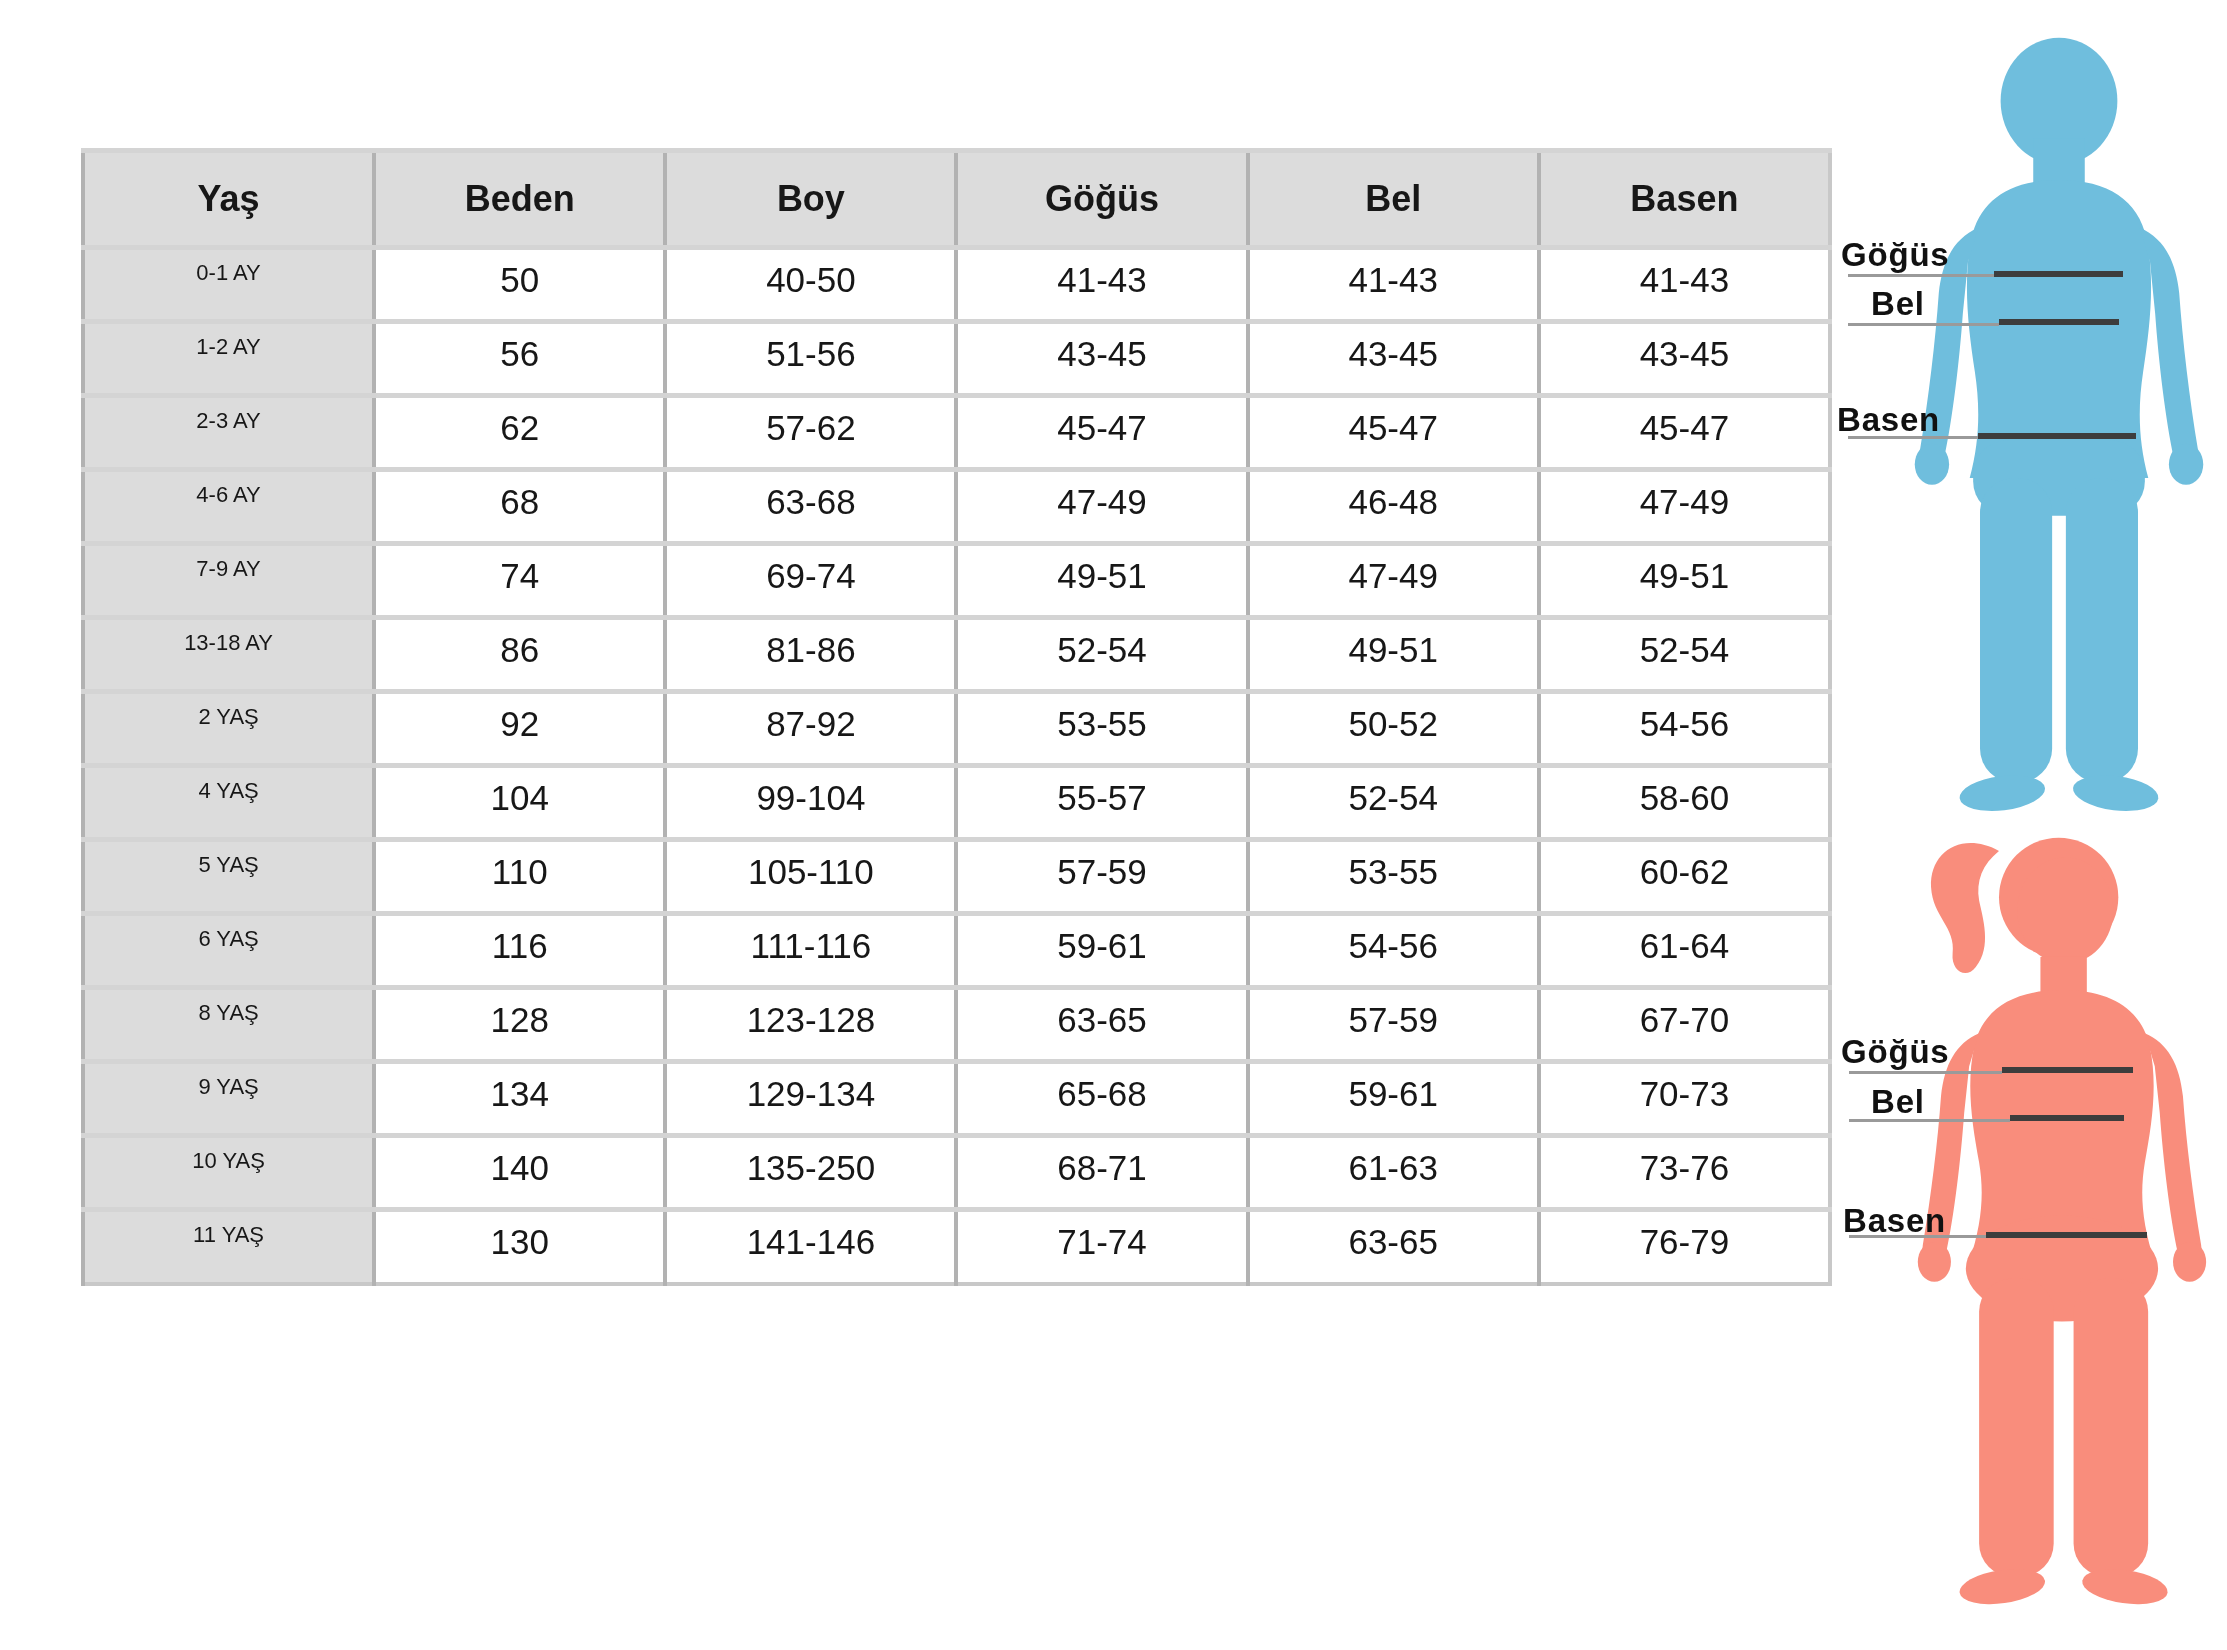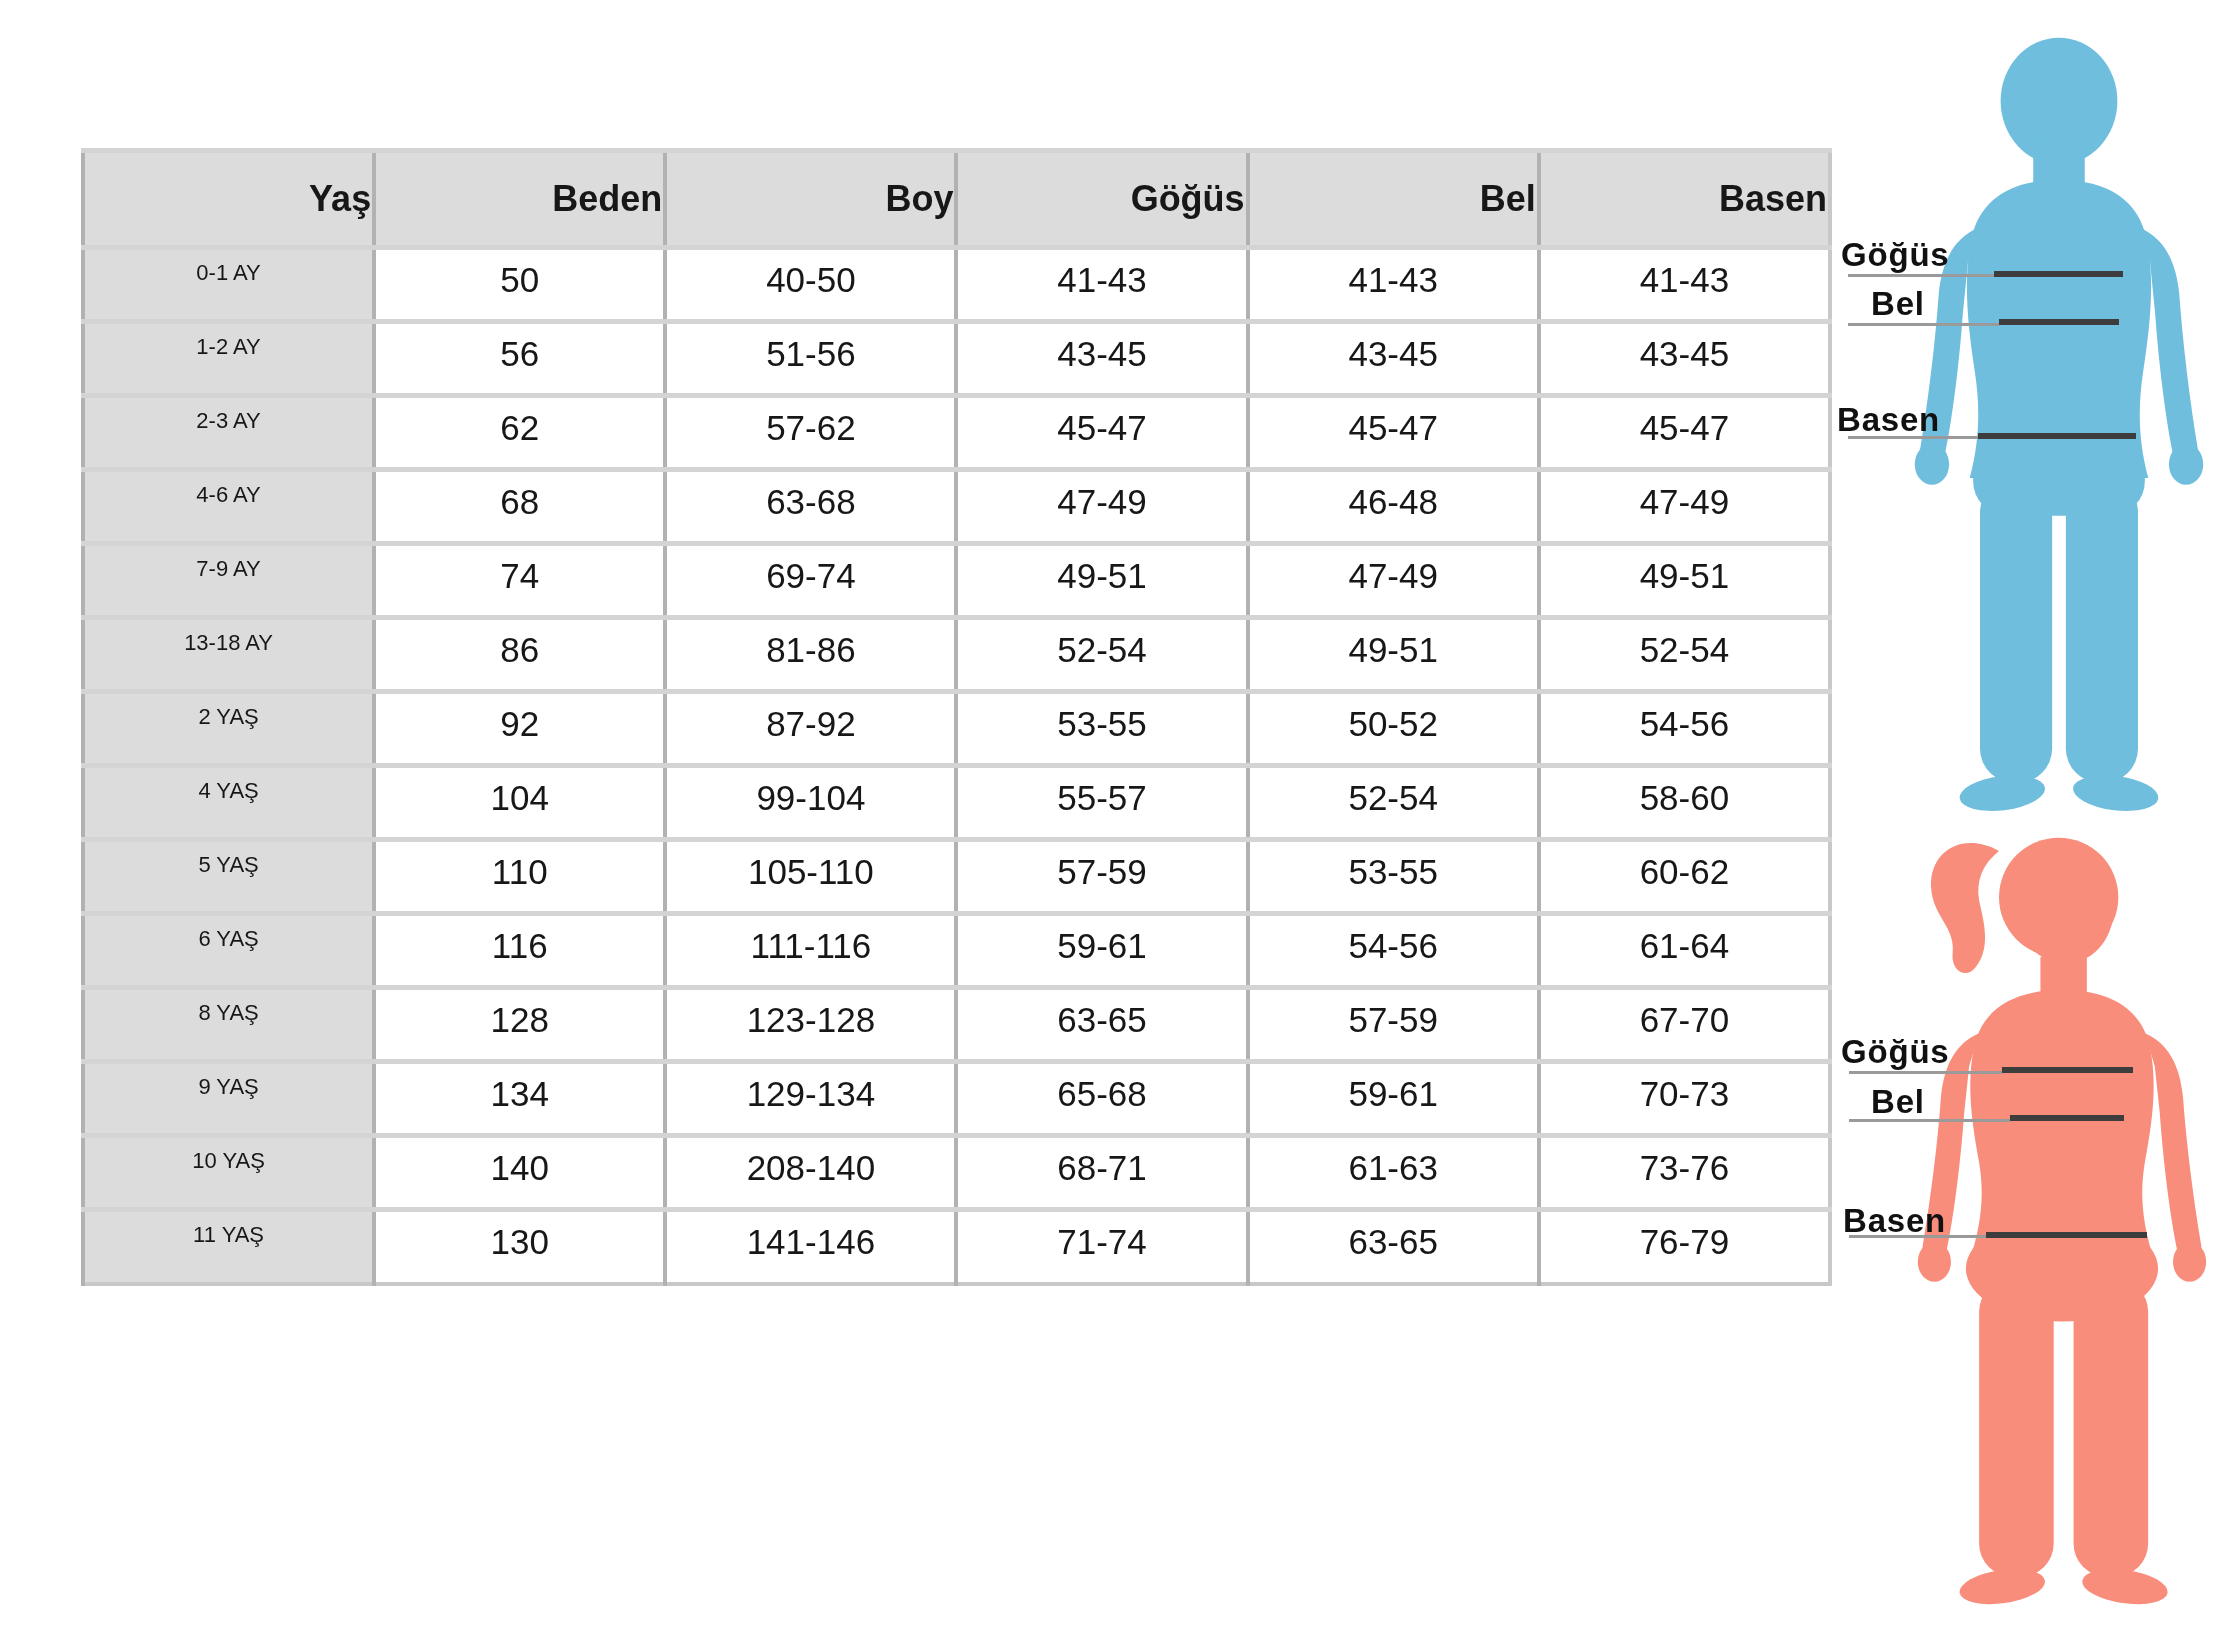--- a/index.html
+++ b/index.html
@@ -19,21 +19,20 @@
   .size-table th, .size-table td {
     border-left:4.1px solid #b2b2b2;
     border-top:5px solid #d4d4d4;
     text-align:center;
     color:#171717;
   }
   .size-table thead th {
     height:90px; background:#dcdcdc;
     font-size:36px; font-weight:bold;
     vertical-align:middle;
-    text-align:right;
   }
   .size-table tbody tr { height:74px; }
   .size-table tbody td {
     background:#ffffff; font-size:35px;
     vertical-align:top; padding-top:10px;
   }
   .size-table tbody td:first-child {
     background:#dcdcdc; font-size:22px;
   }
 
@@ -179,21 +178,21 @@
         <td>9 YAŞ</td>
         <td>134</td>
         <td>129-134</td>
         <td>65-68</td>
         <td>59-61</td>
         <td>70-73</td>
       </tr>
       <tr>
         <td>10 YAŞ</td>
         <td>140</td>
-        <td>208-140</td>
+        <td>135-250</td>
         <td>68-71</td>
         <td>61-63</td>
         <td>73-76</td>
       </tr>
       <tr>
         <td>11 YAŞ</td>
         <td>130</td>
         <td>141-146</td>
         <td>71-74</td>
         <td>63-65</td>

